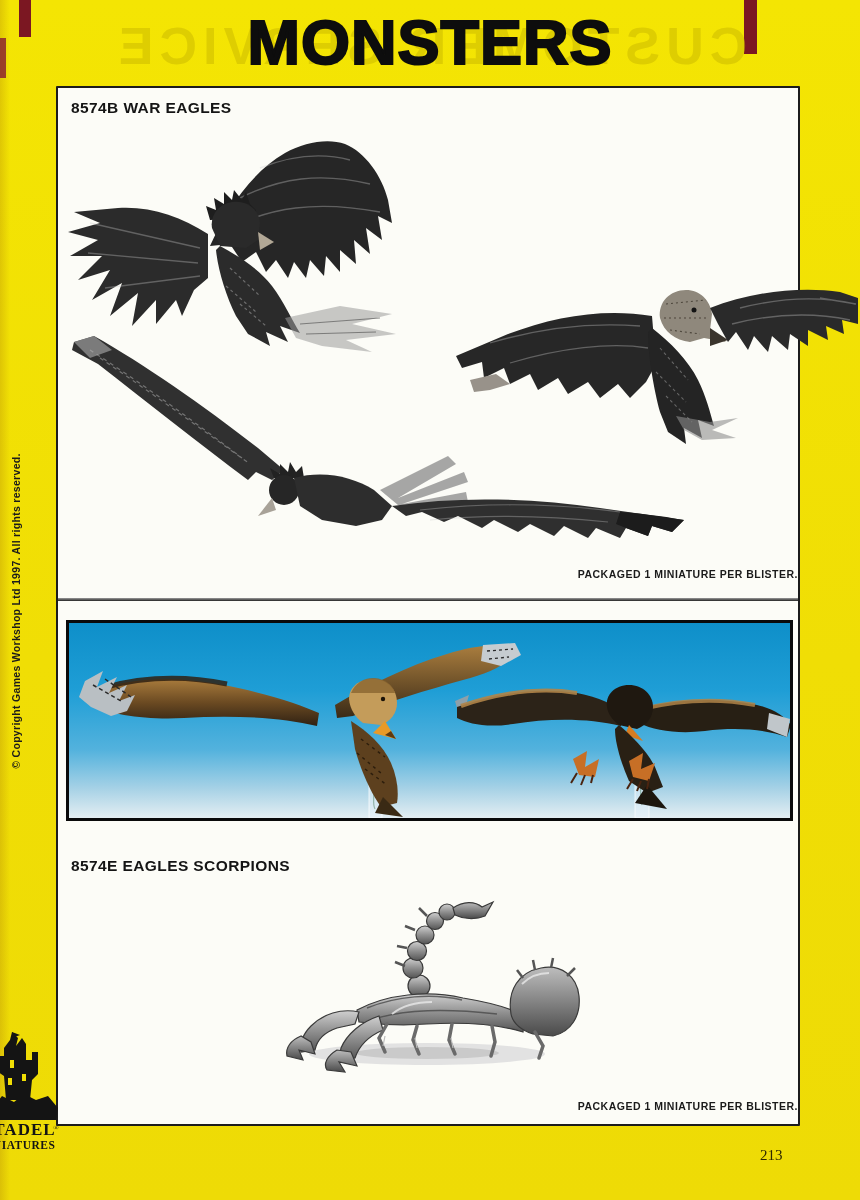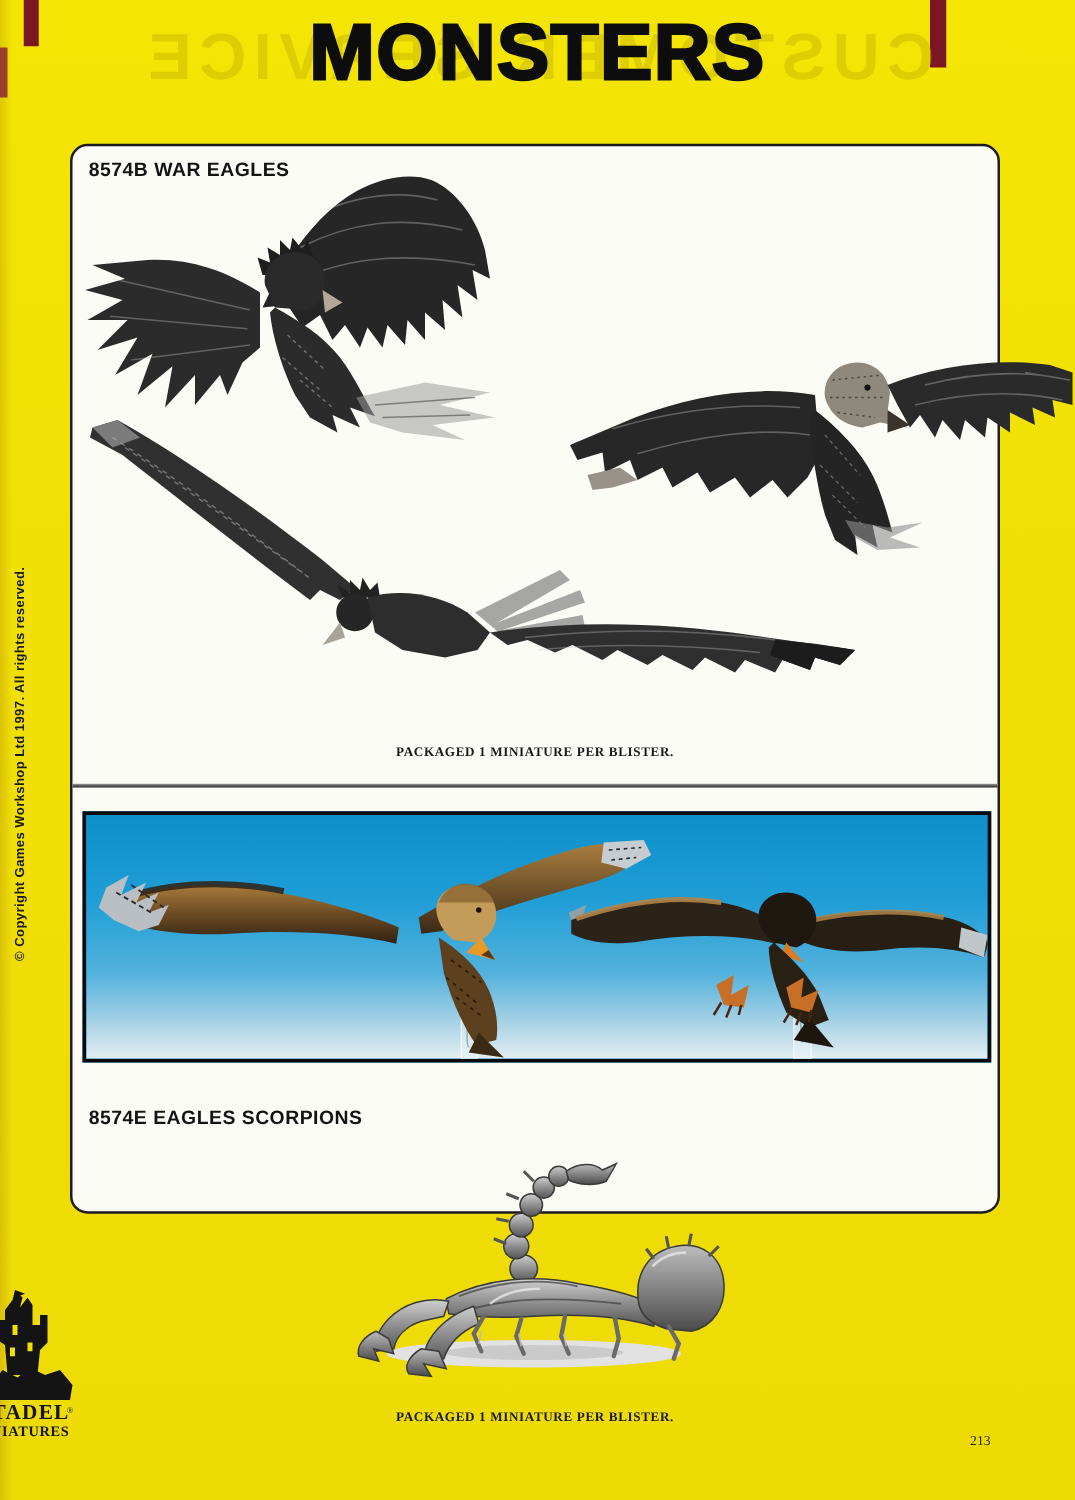--- a/index.html
+++ b/index.html
@@ -13,43 +13,43 @@
   .edge-mark.right{left:744px;top:0;width:13px;height:54px;}
   .edge-sliver{position:absolute;left:0;top:38px;width:6px;height:40px;background:#8c2430;opacity:.85;}
 
   .ghost-title{position:absolute;left:0;top:16px;width:860px;text-align:center;
         transform:scaleX(-1);font-weight:bold;font-size:52px;letter-spacing:6px;
         color:#cdbc00;opacity:.55;z-index:1;}
   .main-title{position:absolute;left:0;top:6px;width:860px;text-align:center;margin:0;
         font-size:63px;font-weight:bold;color:#0d0d0d;letter-spacing:1px;
         -webkit-text-stroke:2.2px #0d0d0d;z-index:2;}
 
-  .content-box{position:absolute;left:56px;top:86px;width:744px;height:856px;
-        background:#fcfcf7;border:2px solid #1c1c1c;border-radius:14px;box-sizing:border-box;z-index:1;margin-top:29px;}
+  .content-box{position:absolute;left:56px;top:86px;width:744px;height:1040px;
+        background:#fcfcf7;border:2px solid #1c1c1c;border-radius:1px;box-sizing:border-box;z-index:1;}
   .section-heading{position:absolute;left:13px;font-size:15.5px;font-weight:bold;
         color:#141414;letter-spacing:.4px;}
   .heading-1{top:11px;}
   .heading-2{top:769px;}
-  .caption{position:absolute;left:0;width:100%;text-align:center;font-size:10.5px;
-        font-weight:bold;color:#1a1a1a;letter-spacing:.5px;font-family:Liberation Serif, serif;}
+  .caption{position:absolute;left:0;width:100%;text-align:right;font-size:10.5px;
+        font-weight:bold;color:#1a1a1a;letter-spacing:.5px;}
   .caption-1{top:480px;}
   .caption-2{top:1012px;}
   .divider{position:absolute;left:0;top:510px;width:100%;height:3px;
         background:linear-gradient(#9a9a9a,#232323);}
   .photo-color{position:absolute;left:8px;top:532px;width:727px;height:201px;
         border:3px solid #0a0a0a;box-sizing:border-box;background:#1898d2;}
   .photo-color svg{display:block;width:721px;height:195px;}
 
   .bw-eagles{position:absolute;left:60px;top:128px;width:800px;height:437px;z-index:3;}
   .scorpion{position:absolute;left:209px;top:786px;width:330px;height:210px;}
 
   .copyright{position:absolute;left:16px;top:611px;transform:translate(-50%,-50%) rotate(-90deg);
         white-space:nowrap;font-size:10.5px;font-weight:bold;color:#1b1b1b;letter-spacing:.3px;z-index:2;}
   .page-number{position:absolute;left:760px;top:1147px;font-family:"Liberation Serif",serif;
-        font-size:11px;color:#2e2800;z-index:2;margin-left:16px;}
+        font-size:15px;color:#2e2800;z-index:2;}
   .citadel-logo{position:absolute;left:-34px;top:1030px;width:100px;height:125px;z-index:2;}
 </style>
 </head>
 <body>
 
 <div class="page">
 
   <div class="edge-shade"></div>
   <div class="edge-mark left"></div>
   <div class="edge-mark right"></div>

